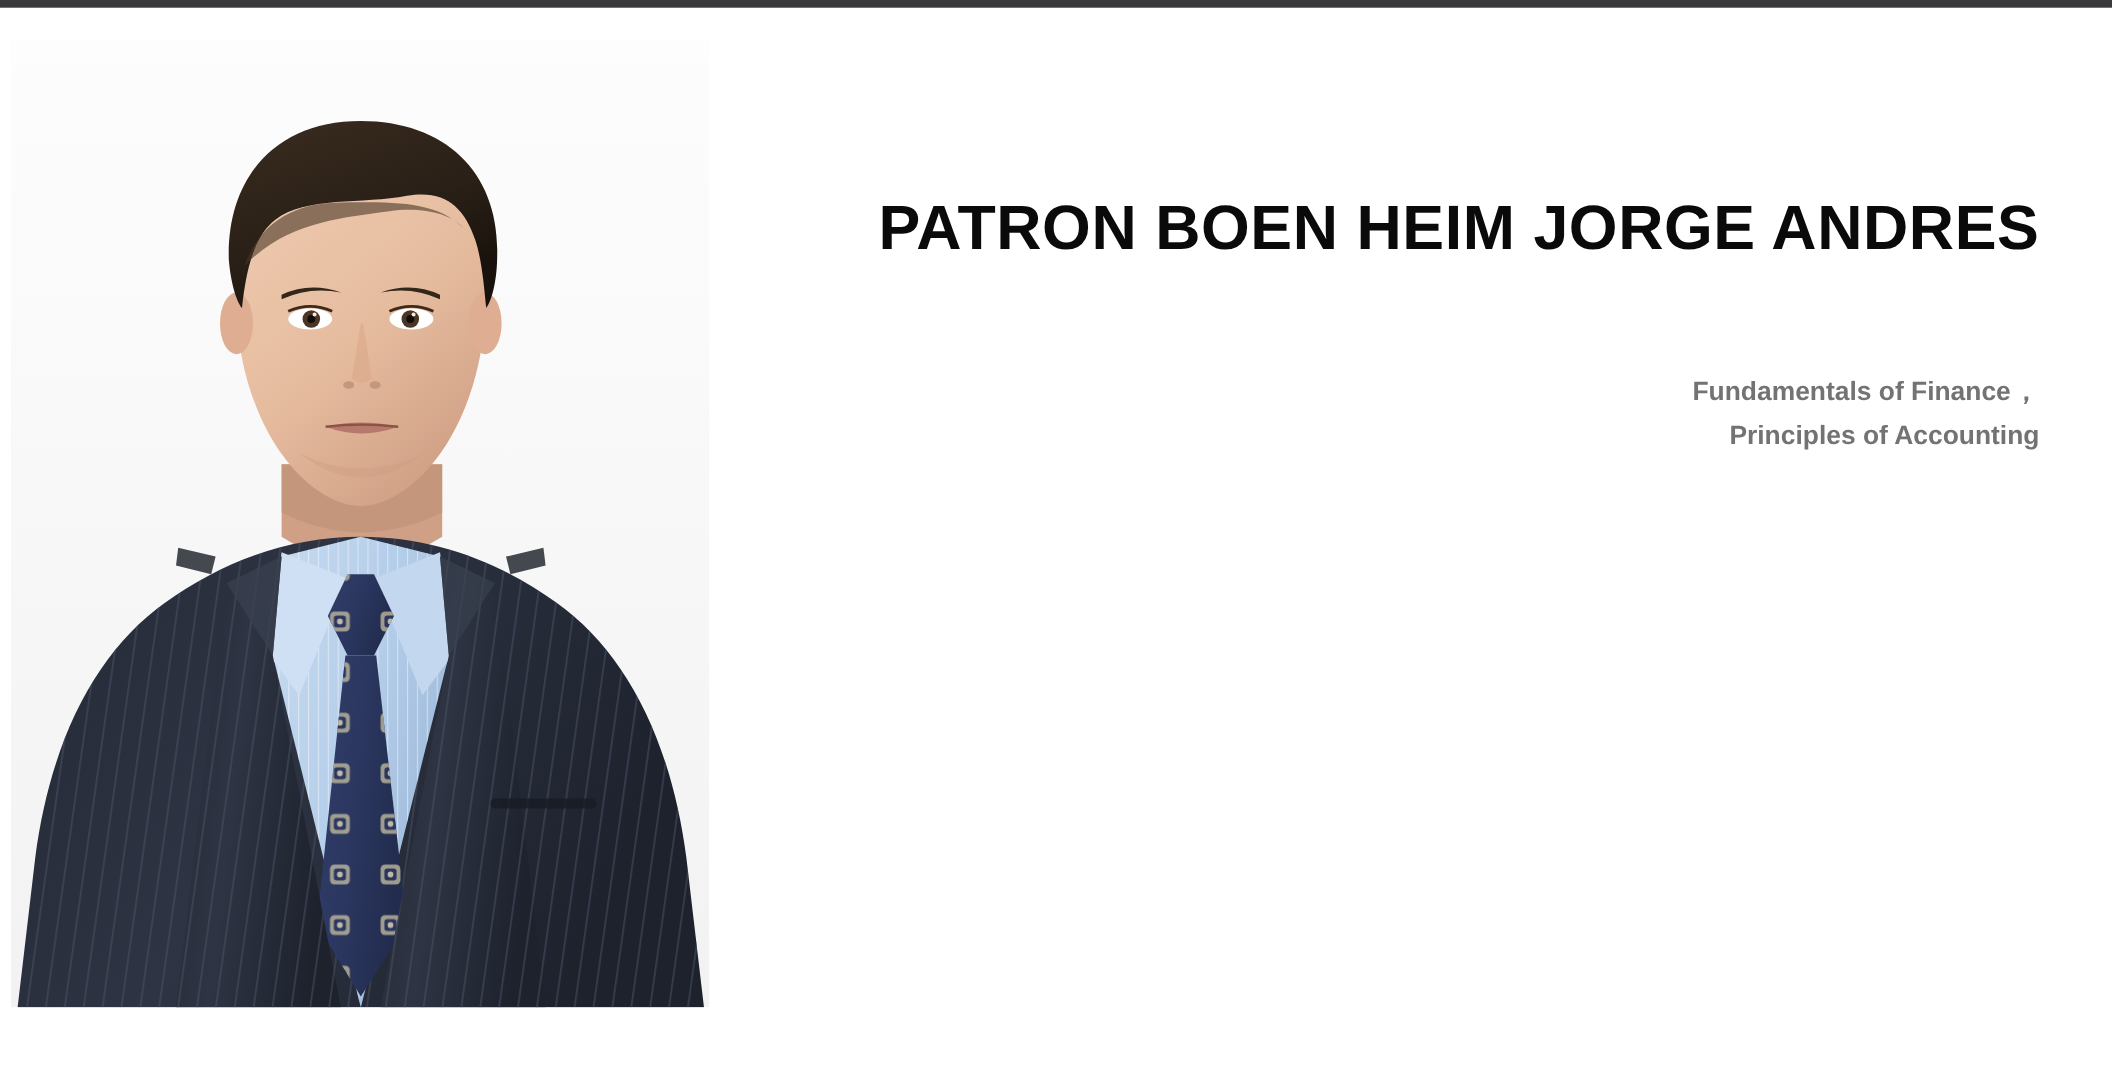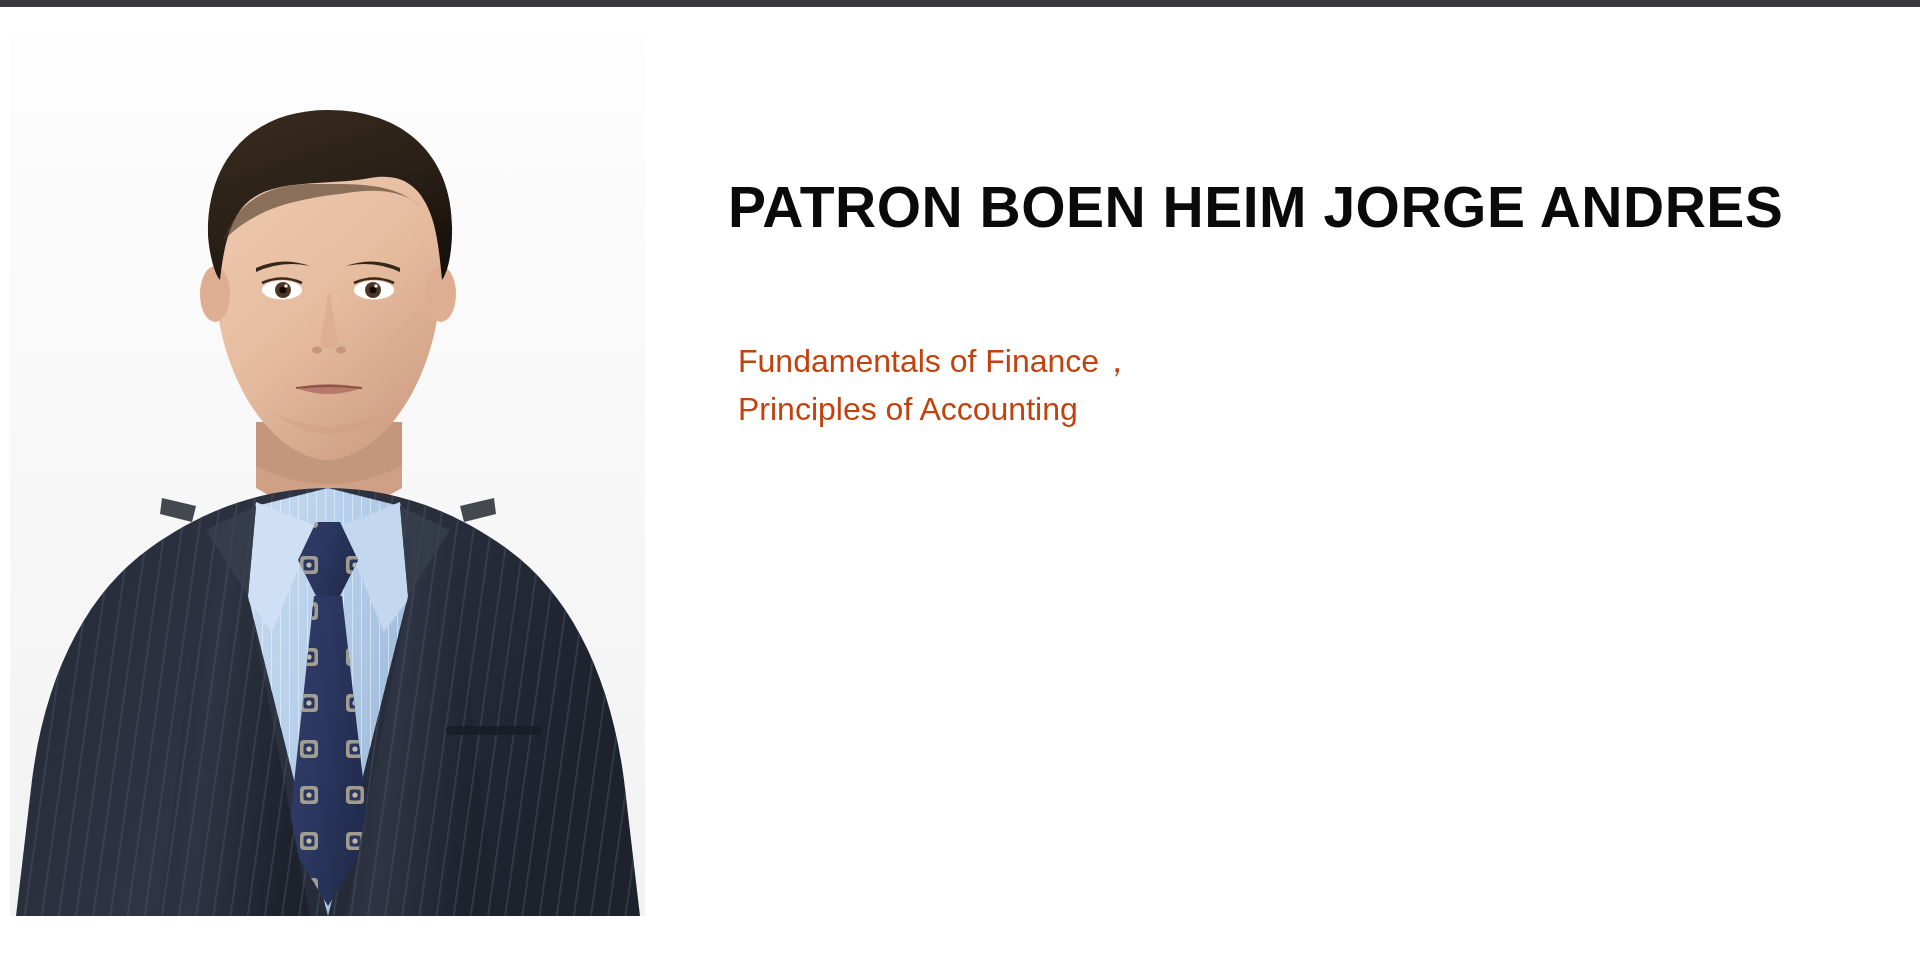--- a/index.html
+++ b/index.html
@@ -44,45 +44,46 @@
   }
   .portrait svg {
     display: block;
     width: 635px;
     height: 880px;
   }
 
   
   .text-col {
     position: absolute;
-    left: 728px;
+    left: 694px;
     top: 178px;
     width: 1160px;
+    text-align: right;
   }
 
   .person-name {
     font-family: "Liberation Sans", sans-serif;
     font-size: 57px;
     font-weight: bold;
     letter-spacing: 0.5px;
     color: #0a0a0a;
     line-height: 1.05;
     white-space: nowrap;
     margin: 0;
   }
 
   .subjects {
     margin-top: 107px;
     margin-left: 10px;
   }
   .subject-line {
     font-family: "Liberation Sans", sans-serif;
-    font-size: 32px;
-    font-weight: normal;
-    color: #c2410c;
+    font-size: 24px;
+    font-weight: bold;
+    color: #737373;
     line-height: 1.0;
     white-space: nowrap;
   }
   .subject-line + .subject-line {
     margin-top: 16px;
   }
   .cjk-comma {
     font-family: "Liberation Sans", sans-serif;
     padding-left: 2px;
     letter-spacing: 0;

